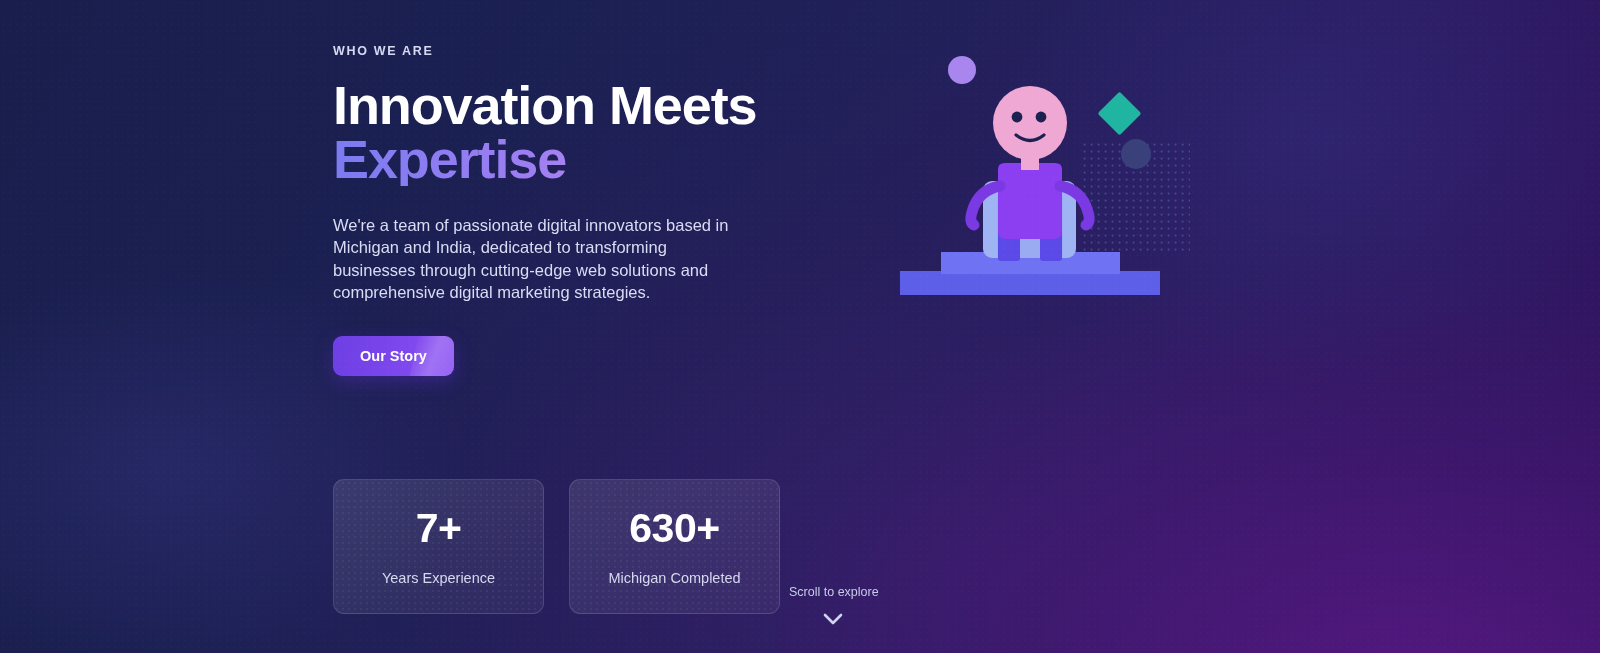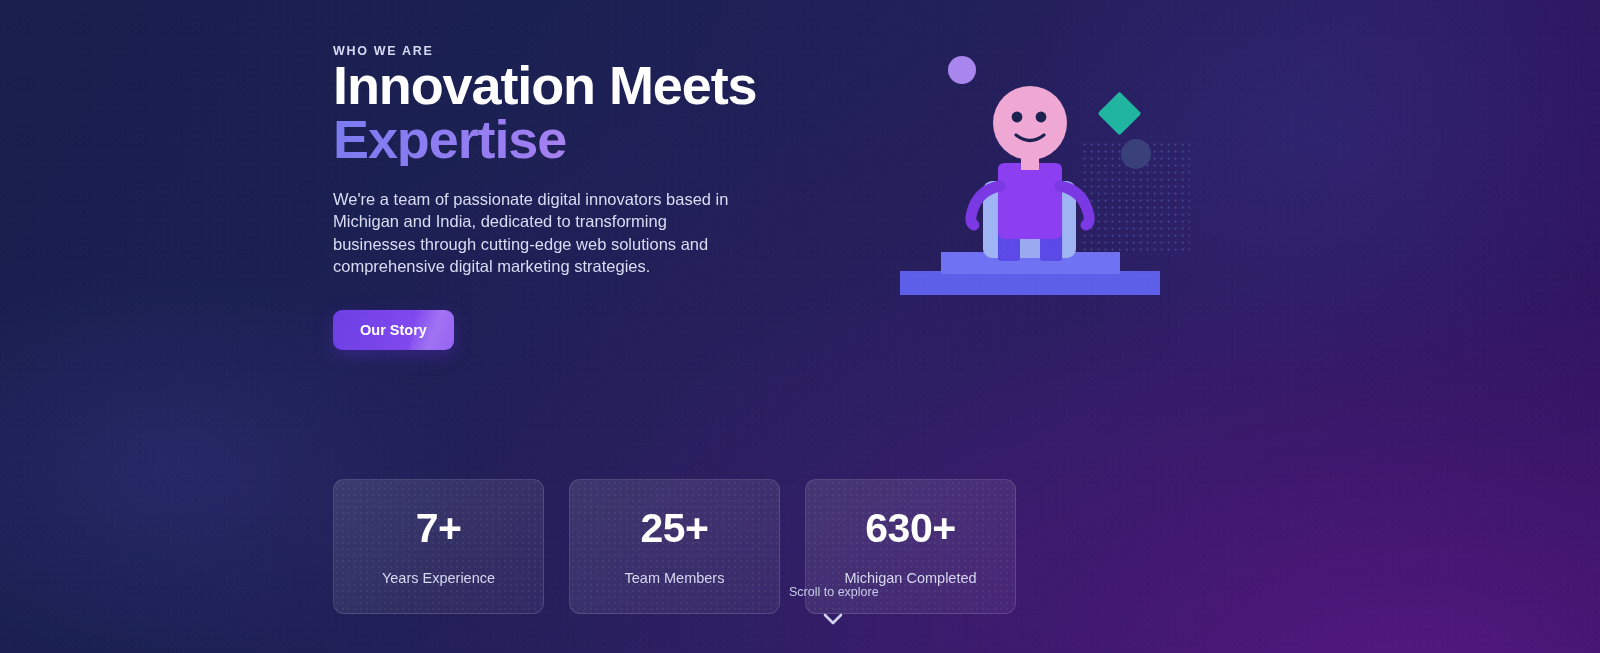--- a/index.html
+++ b/index.html
@@ -36,29 +36,29 @@
     pointer-events:none;
   }
 
   
   .left { position:absolute; left:333px; top:44px; width:470px; }
   .eyebrow{
     font-size:12.5px; font-weight:bold; letter-spacing:1.7px;
     color:#d6d9f2; text-transform:uppercase; margin-bottom:0;
   }
   h1 { font-size:54px; line-height:1.0; font-weight:bold; letter-spacing:-1.1px; }
-  .h-line1 { color:#ffffff; display:block; }
+  .h-line1 { color:#ffffff; display:block;margin-top:20px; }
   .h-line2 {
     display:block; 
     background:linear-gradient(90deg,#7b7bf0 0%,#9d7ef2 42%,#c792e8 78%,#d79fe0 100%);
     -webkit-background-clip:text; background-clip:text;
     -webkit-text-fill-color:transparent; color:transparent;
   }
   .lede{
-    margin-top:22px; font-size:16.5px; line-height:1.35;
+    margin-top:28px; font-size:16.5px; line-height:1.35;
     color:#d9dcf3; max-width:420px;
   }
   .btn{
     margin-top:33px; display:inline-block; position:relative; overflow:hidden;
     padding:12px 27px; border:none; border-radius:9px; cursor:pointer;
     font-family:"Liberation Sans", sans-serif;
     font-size:14.5px; font-weight:bold; color:#ffffff;
     background:linear-gradient(100deg,#6d3fe4 0%,#7b46ec 48%,#8a4ef2 100%);
     box-shadow:0 6px 18px rgba(90,45,200,0.38);
   }
@@ -166,24 +166,20 @@
     </svg>
   </div>
 
   <div class="stats">
 
     <div class="stat-card">
       <div class="stat-value">7+</div>
       <div class="stat-label">Years Experience</div>
     </div>
 
-    <div class="stat-card">
-      <div class="stat-value">25+</div>
-      <div class="stat-label">Team Members</div>
-    </div>
 
     <div class="stat-card">
       <div class="stat-value">630+</div>
       <div class="stat-label">Michigan Completed</div>
     </div>
 
 
   </div>
 
   <div class="scroll-cue">

